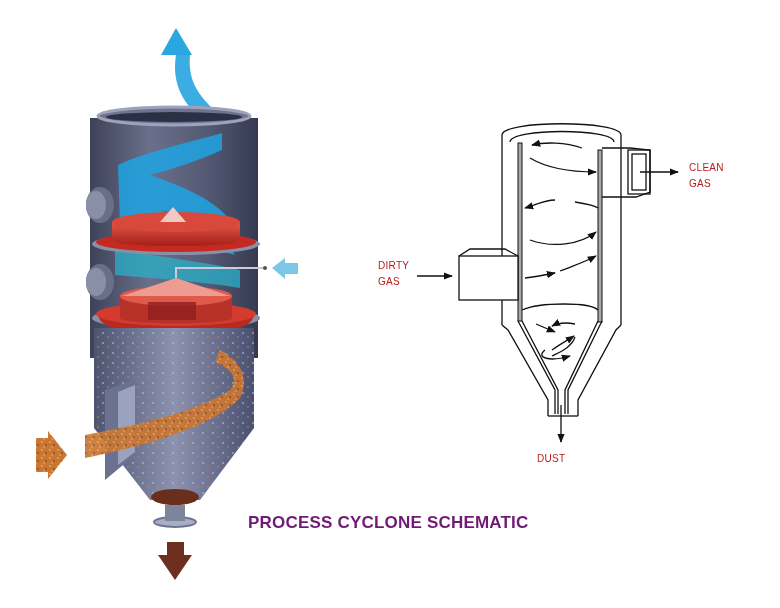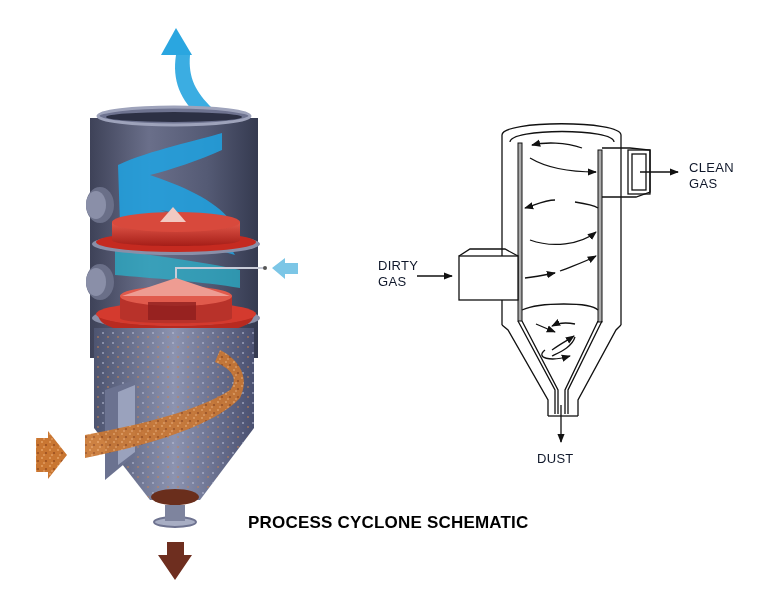--- a/index.html
+++ b/index.html
@@ -1,19 +1,19 @@
 <!DOCTYPE html>
 <html><head>
 <meta charset="utf-8">
 <style>
   html, body { margin: 0; padding: 0; background: #ffffff; }
   body { width: 780px; height: 608px; position: relative; overflow: hidden; font-family: "Liberation Sans", sans-serif; }
   #stage { position: absolute; left: 0; top: 0; width: 780px; height: 608px; }
-  .lbl { position: absolute; font-family: "Liberation Sans", sans-serif; font-size: 13px; color: #0f172a; line-height: 16px; letter-spacing: 0.3px; }
-  .caption { position: absolute; left: 248px; top: 513px; font-family: "Liberation Sans", sans-serif; font-weight: bold; font-size: 17px; color: #000000; letter-spacing: 0.2px; }
+  .lbl { position: absolute; font-family: "Liberation Sans", sans-serif; font-size: 10px; color: #b91c1c; line-height: 16px; letter-spacing: 0.3px; }
+  .caption { position: absolute; left: 248px; top: 513px; font-family: "Liberation Sans", sans-serif; font-weight: bold; font-size: 17px; color: #701a75; letter-spacing: 0.2px; }
 </style>
 </head>
 <body>
 
 <svg id="stage" width="780" height="608" viewBox="0 0 780 608" xmlns="http://www.w3.org/2000/svg">
   <defs>
     <linearGradient id="bodyGrad" x1="0" x2="1" y1="0" y2="0">
       <stop offset="0" stop-color="#3e4258"></stop>
       <stop offset="0.35" stop-color="#6a6f8a"></stop>
       <stop offset="0.7" stop-color="#545a74"></stop>

